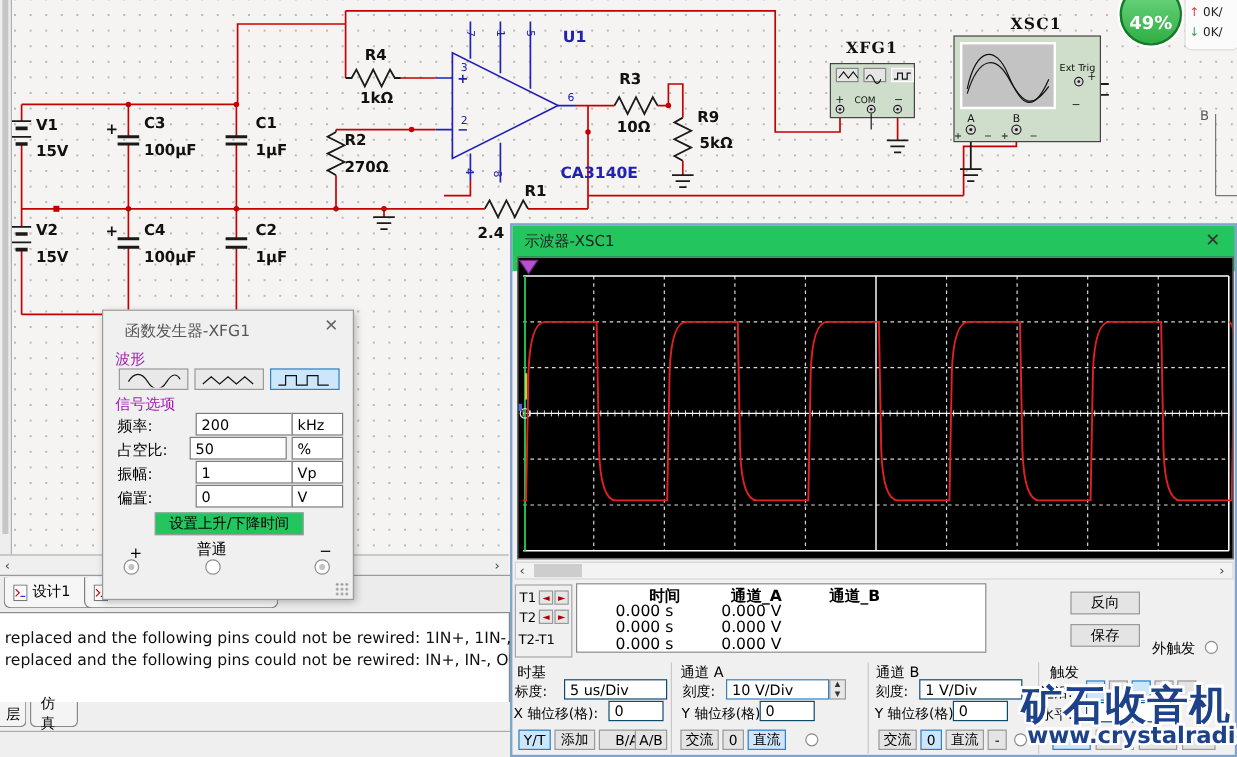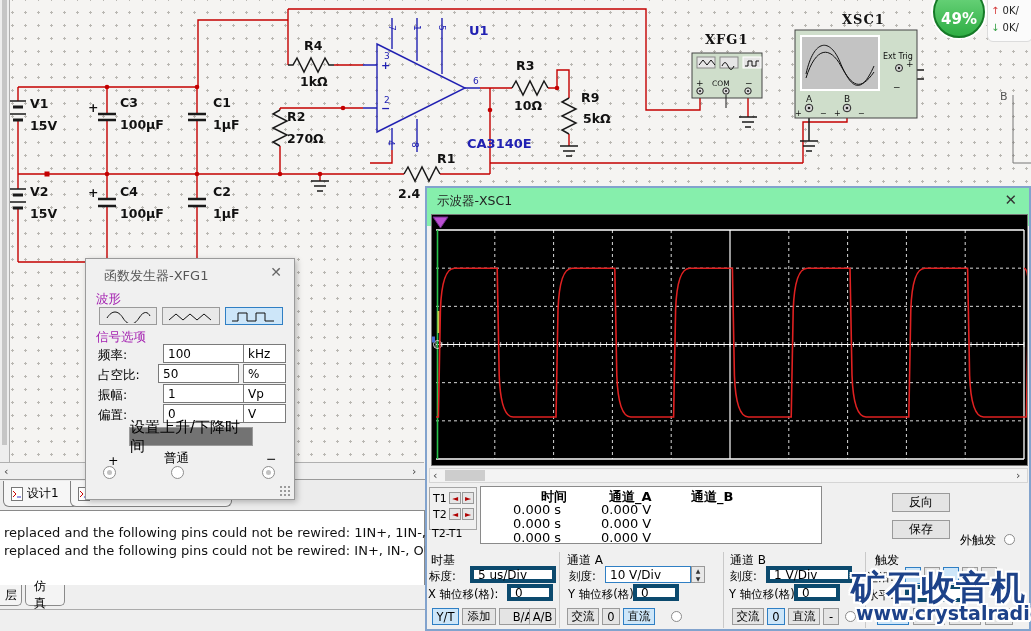--- a/index.html
+++ b/index.html
@@ -26,47 +26,47 @@
     border:1px solid #9a9a9a;box-shadow:2px 2px 6px rgba(0,0,0,.25);z-index:20}
   #fg-dialog .title{position:absolute;left:18px;top:8px;font-size:13px;color:#565656}
   #fg-dialog .close{position:absolute;right:12px;top:5px;font-size:14px;color:#666;cursor:pointer}
   .grouplab{font-size:12.5px;color:#a21caf}
   .wavebtn{position:absolute;width:58px;height:18px;background:#e9e9e9;border:1px solid #9a9a9a;
     display:flex;align-items:center;justify-content:center;box-sizing:border-box}
   .wavebtn.sel{background:#cde6f9;border-color:#2f7fc4}
   .frow-lab{position:absolute;font-size:12.5px;color:#000}
   .fbox{position:absolute;background:#fff;border:1px solid #7a7a7a;font-size:12px;color:#000;
     box-sizing:border-box;display:flex;align-items:center;padding:0 4px}
-  .fgbtn{position:absolute;background:#737373;border:1px solid #9a9a9a;font-size:15px;color:#000;
+  .fgbtn{position:absolute;background:#22c55e;border:1px solid #9a9a9a;font-size:12px;color:#000;
     display:flex;align-items:center;justify-content:center;box-sizing:border-box}
   .term-ring{position:absolute;width:13px;height:13px;border-radius:50%;border:1px solid #8d8d8d;background:#fff;box-sizing:border-box}
   .term-ring .dot{position:absolute;left:3px;top:3px;width:5px;height:5px;border-radius:50%;background:#c2c2c2}
   .grip{position:absolute;right:3px;bottom:2px;width:12px;height:12px;
     background:radial-gradient(#9a9a9a 1px,transparent 1.2px);background-size:4px 4px}
   
   #scope-window{left:425px;top:186px;width:606px;height:445px;background:#f0f0f0;
     border:2px solid #82a3cd;box-sizing:border-box;z-index:30}
-  #scope-window .titlebar{position:absolute;left:0;top:0;width:602px;height:38px;background:#86efac}
+  #scope-window .titlebar{position:absolute;left:0;top:0;width:602px;height:38px;background:#22c55e}
   #scope-window .titlebar span.t{position:absolute;left:10px;top:5px;font-size:12.5px;color:#222}
   #scope-window .titlebar span.x{position:absolute;right:12px;top:3px;font-size:15px;color:#333;cursor:pointer}
   #scope-display{position:absolute;left:4px;top:26px;width:595px;height:250px;background:#000;border:1px solid #777;box-sizing:content-box}
   #scope-hscroll{position:absolute;left:2px;top:280px;width:599px;height:15px;background:#f3f3f3;border:1px solid #d5d5d5;box-sizing:border-box}
   #scope-hscroll .thumb{position:absolute;left:15px;top:1px;width:40px;height:11px;background:#cdcdcd}
-  .tbox{position:absolute;left:2px;top:299px;width:48px;height:43px;border:1px solid #a5a5a5;box-sizing:border-box}
+  .tbox{position:absolute;left:2px;top:299px;width:48px;height:61px;border:1px solid #a5a5a5;box-sizing:border-box}
   .tbox .tl{position:absolute;font-size:11px;color:#000}
   .tarr{position:absolute;width:12px;height:12px;background:#e6e6e6;border:1px solid #999;
     color:#b00000;font-size:8px;display:flex;align-items:center;justify-content:center;box-sizing:border-box;cursor:pointer}
   .rtable{position:absolute;left:53px;top:298px;width:342px;height:58px;background:#fff;border:1px solid #8a8a8a;box-sizing:border-box}
   .rtable span{position:absolute;font-size:13px;color:#000;white-space:nowrap}
   .scope-btn{position:absolute;width:58px;height:19px;background:#e4e4e4;border:1px solid #9a9a9a;
     font-size:12px;color:#000;display:flex;align-items:center;justify-content:center;box-sizing:border-box;cursor:pointer}
   .radio{position:absolute;width:11px;height:11px;border-radius:50%;border:1px solid #8b8b8b;background:#fff;box-sizing:border-box}
   .sect-title{position:absolute;font-size:12px;color:#000}
   .slab{position:absolute;font-size:11.5px;color:#000;white-space:nowrap}
-  .sinp{position:absolute;background:#fff;border:4px solid #0c4a6e;font-size:12px;color:#000;
+  .sinp{position:absolute;background:#fff;border:1px solid #0c4a6e;font-size:12px;color:#000;
     box-sizing:border-box;display:flex;align-items:center;padding:0 4px;white-space:nowrap}
   .sinp.foc{border:1px solid #2f7fc4}
   .sbtn{position:absolute;height:17px;background:#e4e4e4;border:1px solid #9a9a9a;font-size:11.5px;color:#000;
     display:flex;align-items:center;justify-content:center;box-sizing:border-box;cursor:pointer}
   .sbtn.sel{background:#cde6f9;border-color:#2f7fc4}
   .vsep{position:absolute;top:364px;width:1px;height:76px;background:#c9c9c9}
   .spinner{position:absolute;width:14px;height:17px;background:#e8e8e8;border:1px solid #999;box-sizing:border-box;
     display:flex;flex-direction:column;align-items:center;justify-content:space-between;font-size:6px;color:#333;line-height:7px}
   
   #sheettabs{left:0;top:479px;width:425px;height:31px;background:#ececec;border-top:1px solid #9a9a9a}
@@ -301,21 +301,21 @@
   </div>
   <div class="wavebtn sel" style="left:139px;top:48px">
     <svg width="48" height="13">
       <path d="M2,11 h6 v-8 h9 v8 h9 v-8 h9 v8 h9" stroke="#111" fill="none"></path>
     </svg>
   </div>
 
   <span class="grouplab abs" style="left:10px;top:70px">信号选项</span>
 
   <span class="frow-lab" style="left:12px;top:88px">频率:</span>
-  <div class="fbox" style="left:77px;top:85px;width:81px;height:19px">100</div>
+  <div class="fbox" style="left:77px;top:85px;width:81px;height:19px">200</div>
   <div class="fbox" style="left:157px;top:85px;width:43px;height:19px">kHz</div>
 
   <span class="frow-lab" style="left:12px;top:108px">占空比:</span>
   <div class="fbox" style="left:72px;top:105px;width:81px;height:19px">50</div>
   <div class="fbox" style="left:157px;top:105px;width:43px;height:19px">%</div>
 
   <span class="frow-lab" style="left:12px;top:128px">振幅:</span>
   <div class="fbox" style="left:77px;top:125px;width:81px;height:19px">1</div>
   <div class="fbox" style="left:157px;top:125px;width:43px;height:19px">Vp</div>
 

